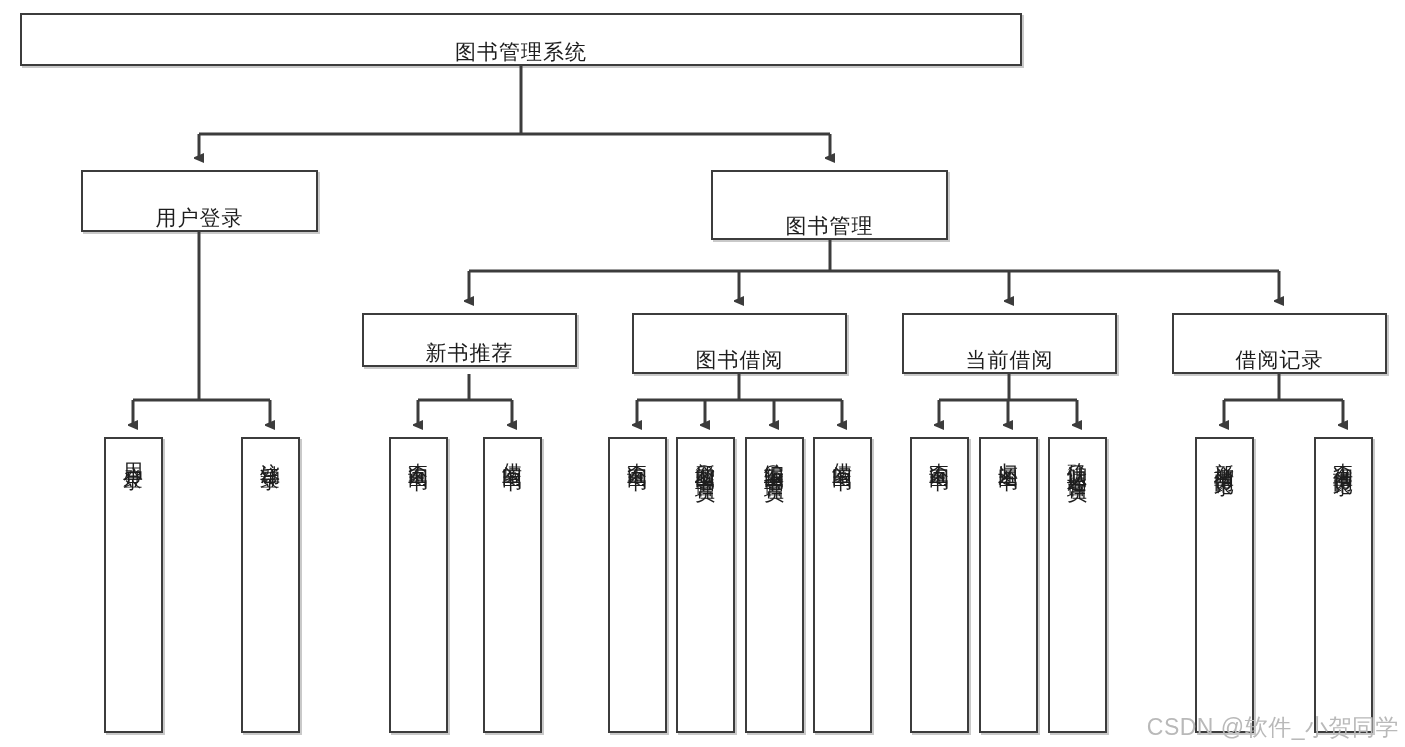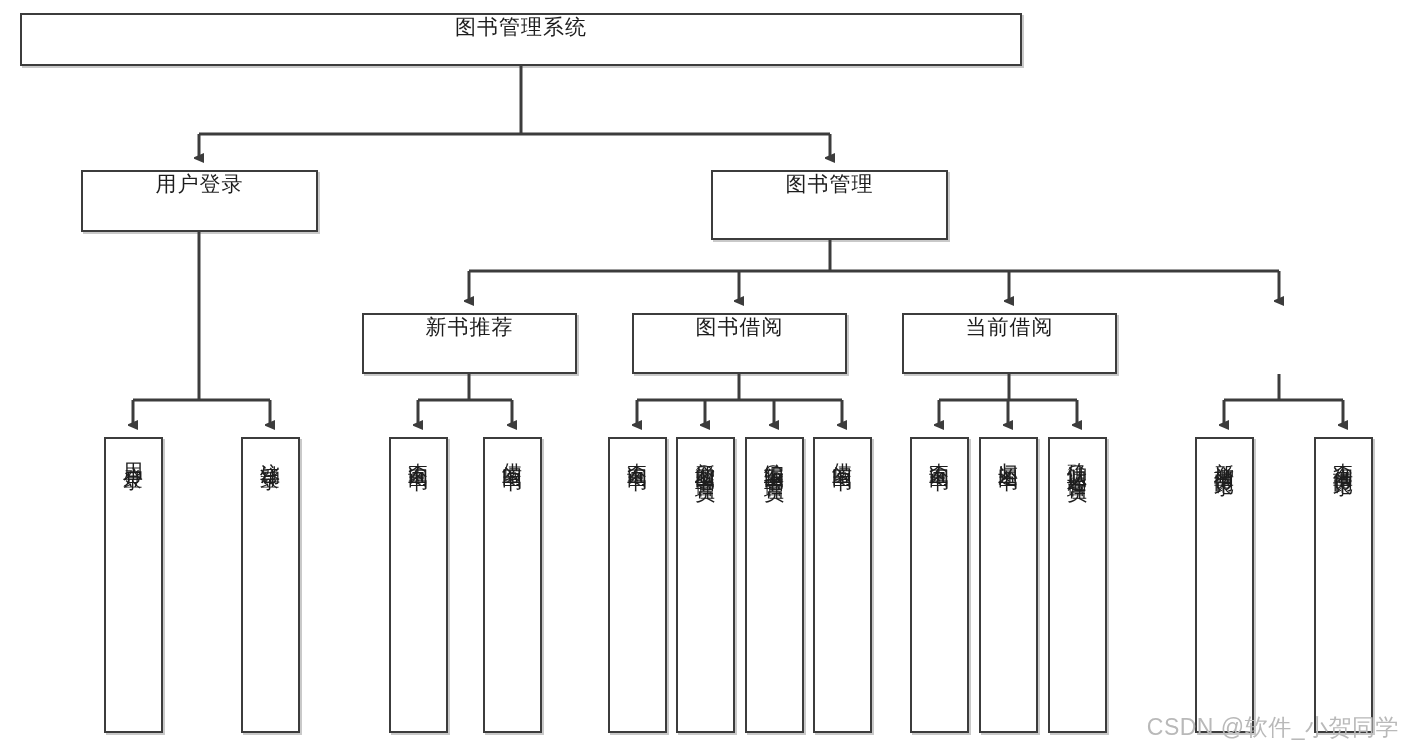--- a/index.html
+++ b/index.html
@@ -8,21 +8,21 @@
     font-family:"Liberation Sans","DejaVu Sans",sans-serif;
     color:#1a1a1a;
   }
   #diagram-root{position:relative;width:1405px;height:747px;background:#fff;}
   svg.wire-layer{position:absolute;left:0;top:0;width:1405px;height:747px;}
   .node{
     position:absolute;
     background:#ffffff;
     border:2px solid #3c3c3c;
     box-sizing:border-box;
-    display:flex;align-items:flex-start;justify-content:center;
+    display:flex;align-items:flex-end;justify-content:center;
     box-shadow:2px 2px 0 rgba(60,60,60,0.28);
   }
   .node-label{
     font-size:21px;
     line-height:1.15;
     letter-spacing:1px;
     white-space:nowrap;
     color:#1d1d1d;
   }
   .node.leaf{
@@ -107,28 +107,31 @@
     <span class="node-label">图书管理系统</span>
   </div>
 
   <div class="node" style="left:81px;top:170px;width:237px;height:62px;">
     <span class="node-label">用户登录</span>
   </div>
   <div class="node" style="left:711px;top:170px;width:237px;height:70px;">
     <span class="node-label">图书管理</span>
   </div>
 
-  <div class="node" style="left:362px;top:313px;width:215px;height:61px;">
+  <div class="node" style="left:362px;top:313px;width:215px;height:54px;">
     <span class="node-label">新书推荐</span>
   </div>
   <div class="node" style="left:902px;top:313px;width:215px;height:61px;">
     <span class="node-label">当前借阅</span>
   </div>
   <div class="node" style="left:632px;top:313px;width:215px;height:61px;">
     <span class="node-label">图书借阅</span>
+  </div>
+  <div class="node" style="left:1172px;top:313px;width:215px;height:61px;">
+    <span class="node-label">借阅记录</span>
   </div>
 
   <div class="node leaf" style="left:104px;top:437px;width:59px;height:296px;">
     <span class="node-label">用户登录</span>
   </div>
   <div class="node leaf" style="left:241px;top:437px;width:59px;height:296px;">
     <span class="node-label">注销登录</span>
   </div>
 
   <div class="node leaf" style="left:389px;top:437px;width:59px;height:296px;">

